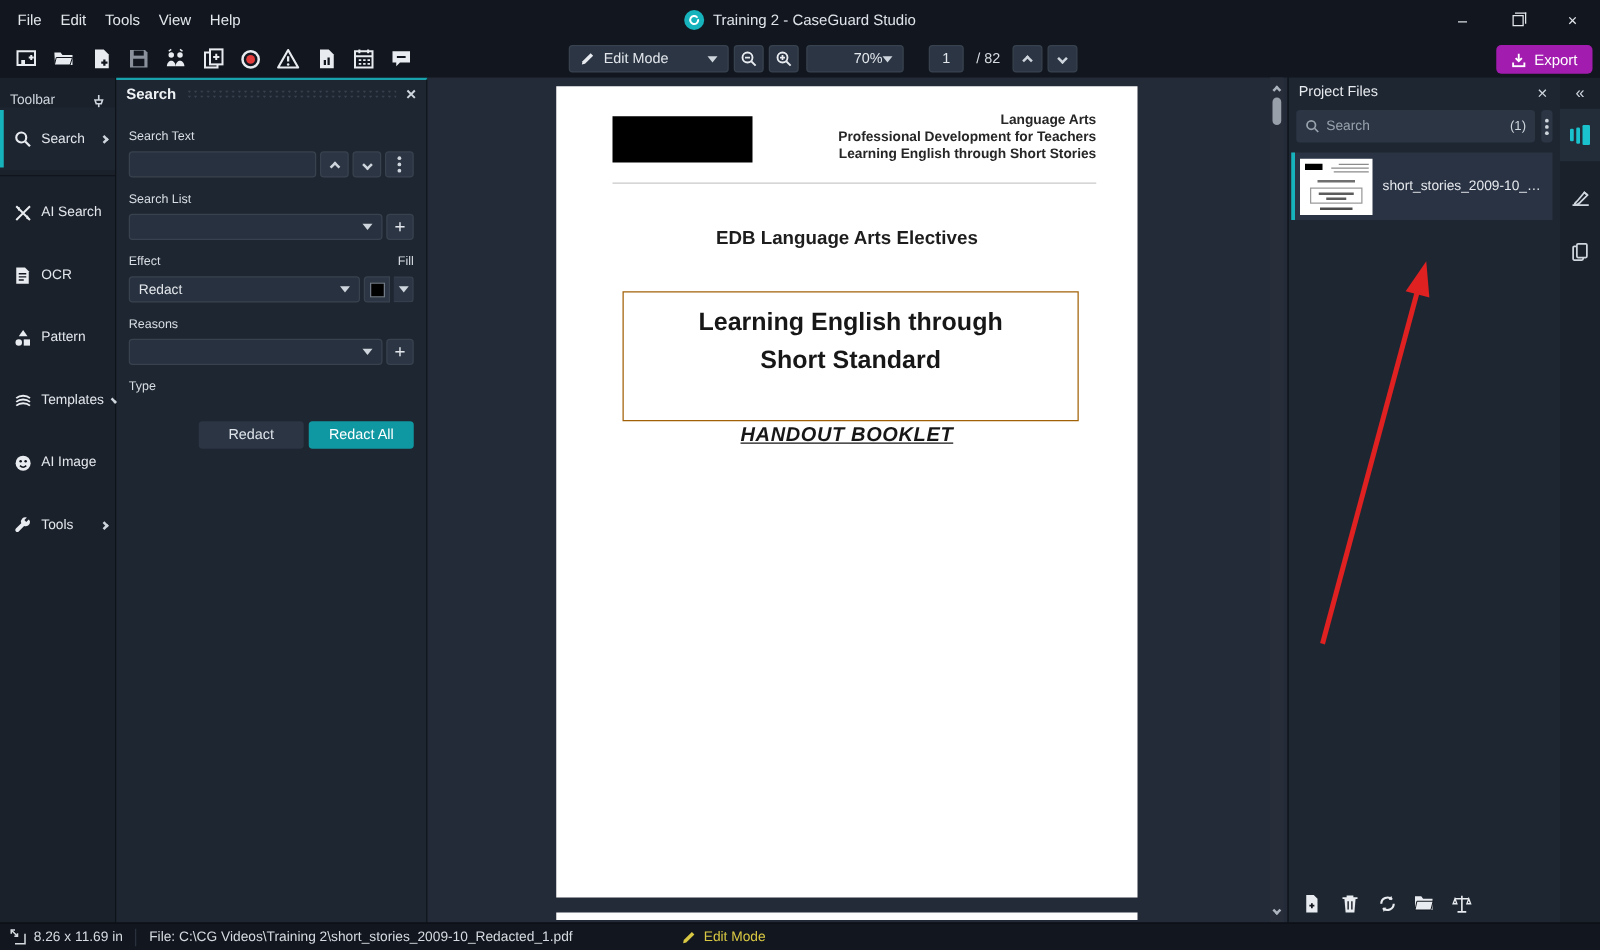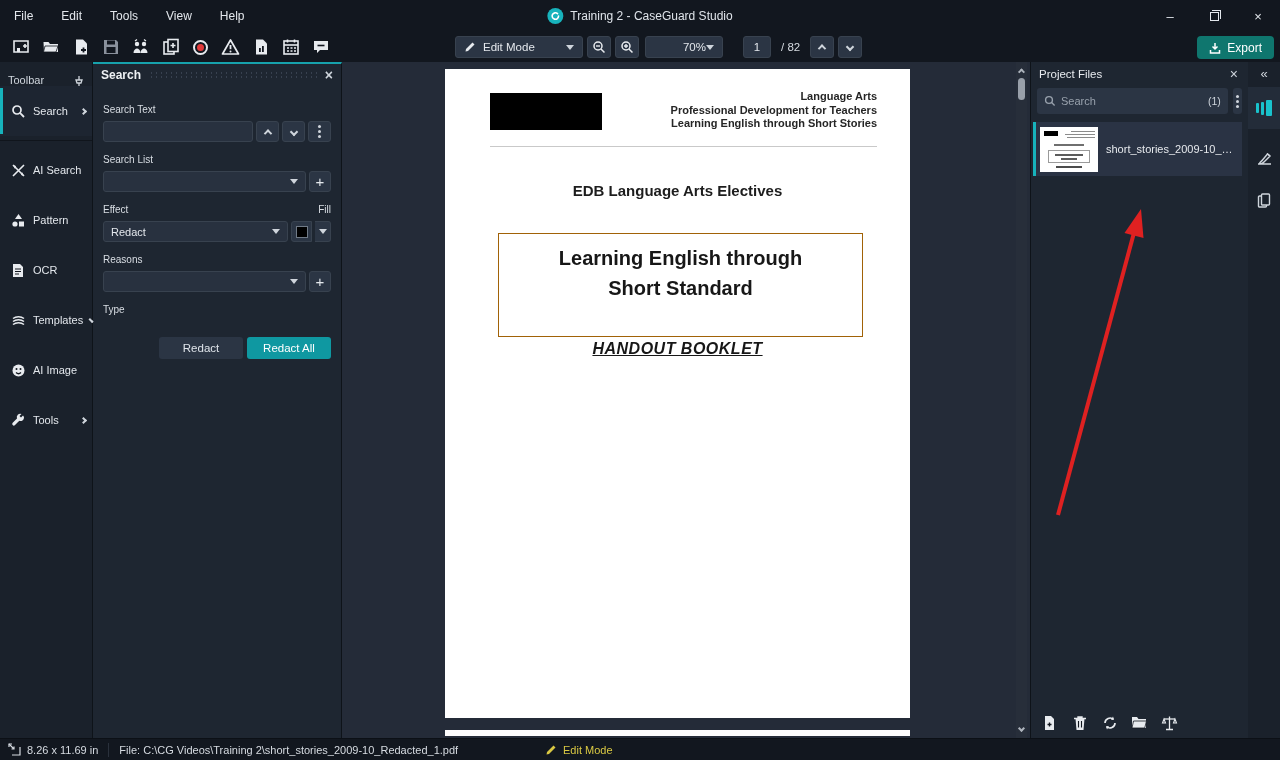--- a/index.html
+++ b/index.html
@@ -2,21 +2,21 @@
 <html><head>
 <meta charset="utf-8">
 <style>
   *{margin:0;padding:0;box-sizing:border-box;}
   html,body{width:1280px;height:760px;overflow:hidden;background:#10151c;
     font-family:"Liberation Sans",sans-serif;color:#e8ebef;-webkit-font-smoothing:antialiased;}
   .app{width:1280px;height:760px;display:flex;flex-direction:column;}
 
   
   .titlebar{height:32px;background:#12171f;display:flex;align-items:center;position:relative;flex:0 0 32px;}
-  .menus{display:flex;gap:28px;padding-left:14px;font-size:12px;color:#e3e7ec;}
+  .menus{display:flex;gap:15px;padding-left:14px;font-size:12px;color:#e3e7ec;}
   .menu-item{cursor:default;}
   .win-title{position:absolute;left:50%;top:0;height:32px;transform:translateX(-50%);
     display:flex;align-items:center;gap:7px;font-size:12px;color:#dfe4ea;}
   .logo{width:16px;height:16px;border-radius:50%;background:#17b3bc;display:inline-flex;align-items:center;justify-content:center;}
   .logo svg{display:block;}
   .win-controls{position:absolute;right:0;top:0;height:32px;display:flex;}
   .win-btn{width:44px;height:32px;display:flex;align-items:center;justify-content:center;font-size:13px;color:#e3e7ec;}
   .restore-box{width:9px;height:9px;border:1px solid #e3e7ec;position:relative;background:#12171f;}
   .restore-box span{position:absolute;right:-3px;top:-3px;width:9px;height:9px;border:1px solid #e3e7ec;border-bottom:none;border-left:none;}
 
@@ -36,21 +36,21 @@
   .zoom-dd{width:78px;padding:0 8px;margin-left:2px;}
   .zoom-dd .grow{flex:1;text-align:right;}
   .pagebox{width:28px;justify-content:center;margin-left:16px;}
   .pagebox input{width:100%;background:transparent;border:none;color:#e3e7ec;font-size:11.5px;text-align:center;outline:none;font-family:"Liberation Sans",sans-serif;}
   .page-total{font-size:11.5px;color:#d6dbe1;margin:0 6px 0 6px;}
   .caret{width:0;height:0;border-left:4px solid transparent;border-right:4px solid transparent;border-top:5px solid #cfd5dc;}
   .chev{display:inline-block;width:6px;height:6px;border-right:2px solid #cfd5dc;border-bottom:2px solid #cfd5dc;}
   .chev.up{transform:rotate(-135deg) translate(-1px,-1px);}
   .chev.down{transform:rotate(45deg);}
   .chev.right{transform:rotate(-45deg);width:5px;height:5px;}
-  .export-btn{position:absolute;right:6px;top:4px;height:23px;background:#0f766e;border-radius:4px;
+  .export-btn{position:absolute;right:6px;top:4px;height:23px;background:#a21caf;border-radius:4px;
     display:flex;align-items:center;gap:6px;padding:0 12px;font-size:12px;color:#fff;}
 
   
   .main{flex:1;display:flex;min-height:0;}
 
   
   .sidebar{width:93px;background:#1a212b;border-right:1px solid #0e1319;display:flex;flex-direction:column;}
   .sidebar-header{height:24px;display:flex;align-items:flex-end;justify-content:space-between;padding:0 8px 0 8px;font-size:11px;color:#cfd5dc;}
   .side-item{height:50px;display:flex;align-items:center;gap:7px;padding:0 6px 0 10px;font-size:11px;color:#e3e7ec;position:relative;}
   .side-item.active{background:#20293598;}
@@ -328,36 +328,36 @@
           <svg width="15" height="15" viewBox="0 0 15 15">
               <path d="M2 13 13 2M2 2l11 11" stroke="#e8ebef" stroke-width="1.6"></path>
               <path d="M2 2l3 1-1 3z" fill="#e8ebef"></path>
               <path d="M13 13l-3-1 1-3z" fill="#e8ebef"></path>
             </svg>
         </span>
         <span>AI Search</span>
       </div>
       <div class="side-item">
         <span class="sicon">
+          <svg width="14" height="15" viewBox="0 0 14 15">
+              <path d="M2 1h7l3 3v10H2z" fill="#e8ebef"></path>
+              <path d="M4 6h6M4 8.5h6M4 11h4" stroke="#12171f" stroke-width="1.1"></path>
+            </svg>
+        </span>
+        <span>OCR</span>
+      </div>
+      <div class="side-item">
+        <span class="sicon">
           <svg width="15" height="15" viewBox="0 0 15 15">
               <path d="M7.5 1 11 6H4z" fill="#e8ebef"></path>
               <circle cx="4" cy="11" r="2.6" fill="#e8ebef"></circle>
               <rect x="8" y="8.5" width="5" height="5" fill="#e8ebef"></rect>
             </svg>
         </span>
         <span>Pattern</span>
-      </div>
-      <div class="side-item">
-        <span class="sicon">
-          <svg width="14" height="15" viewBox="0 0 14 15">
-              <path d="M2 1h7l3 3v10H2z" fill="#e8ebef"></path>
-              <path d="M4 6h6M4 8.5h6M4 11h4" stroke="#12171f" stroke-width="1.1"></path>
-            </svg>
-        </span>
-        <span>OCR</span>
       </div>
       <div class="side-item">
         <span class="sicon">
           <svg width="15" height="15" viewBox="0 0 15 15">
               <path d="M2 5.5c3-2.5 8-2.5 11 0M2 8.5c3-2.5 8-2.5 11 0M2 11.5c3-2.5 8-2.5 11 0" stroke="#e8ebef" stroke-width="1.5" fill="none"></path>
             </svg>
         </span>
         <span>Templates</span>
         <span class="chev right arr"></span>
       </div>

